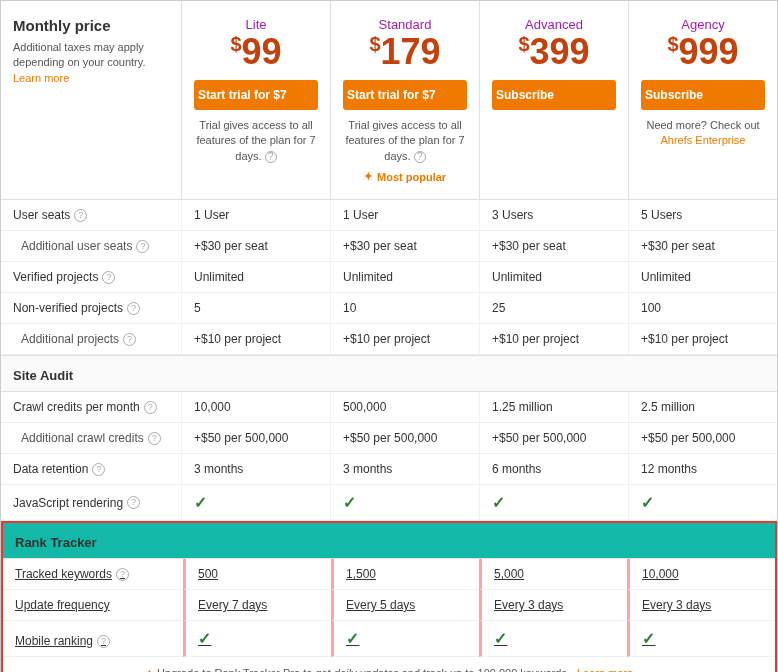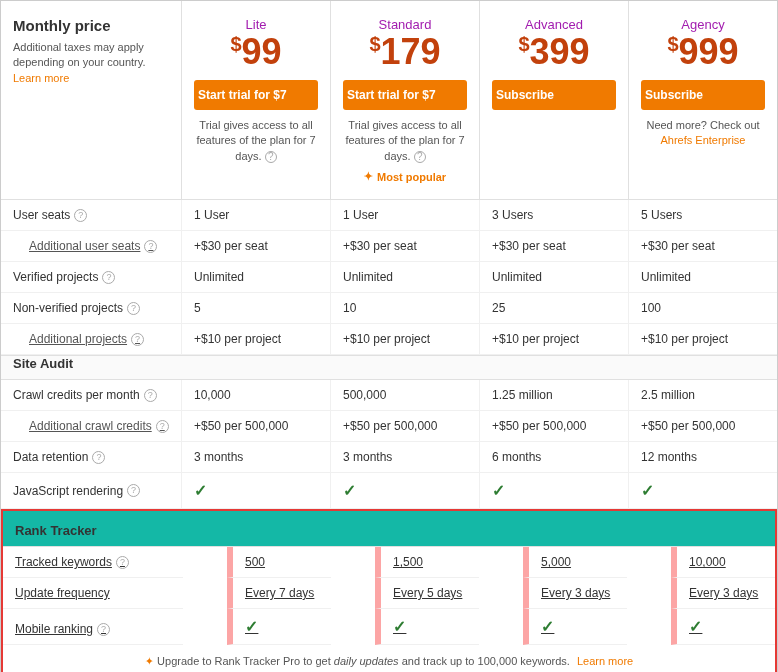--- a/index.html
+++ b/index.html
@@ -32,40 +32,40 @@
       text-align: left;
       margin-bottom: 8px;
     }
     
     .plan-note { font-size: 11px; color: #555; line-height: 1.4; margin-top: 4px; }
     .plan-note a { color: #f07a00; text-decoration: none; }
     
     .most-popular { color: #f07a00; font-size: 11px; font-weight: bold; display: flex; align-items: center; justify-content: center; gap: 4px; margin-top: 6px; }
     
     
-    .section-header { grid-column: 1 / -1; padding: 0 12px 8px 12px; border-top: 1px solid #e0e0e0; border-bottom: 1px solid #e0e0e0; background: #fafafa; }
+    .section-header { grid-column: 1 / -1; padding: 12px 12px 8px 12px; border-top: 1px solid #e0e0e0; border-bottom: 1px solid #e0e0e0; background: #fafafa; }
     .section-header h4 { font-size: 13px; font-weight: bold; }
     
     
     .data-row { display: contents; }
     .data-row > div { padding: 8px 12px; border-bottom: 1px solid #f0f0f0; display: flex; align-items: center; font-size: 12px; }
     .data-row > div:not(:first-child) { border-left: 1px solid #f0f0f0; justify-content: flex-start; }
     .row-label { color: #333; }
-    .row-label.sub { padding-left: 28px; color: #555; text-decoration: underline; }
+    .row-label.sub { padding-left: 20px; color: #555; }
     .info-icon { display: inline-block; width: 13px; height: 13px; border-radius: 50%; border: 1px solid #aaa; color: #aaa; font-size: 9px; text-align: center; line-height: 11px; margin-left: 4px; cursor: help; }
     .checkmark { color: #2e7d32; font-size: 16px; font-weight: bold; }
 
     
     .rank-wrapper { grid-column: 1 / -1; border: 2px solid #e53935; }
     .rank-grid { display: grid; grid-template-columns: 180px 1fr 1fr 1fr 1fr; }
     .rank-section-header { grid-column: 1 / -1; padding: 12px 12px 8px 12px; background: #14b8a6; border-bottom: 1px solid #e0e0e0; }
     .rank-section-header h4 { font-size: 13px; font-weight: bold; }
     .rank-data-row { display: contents; }
     .rank-data-row > div { padding: 8px 12px; border-bottom: 1px solid #f0f0f0; display: flex; align-items: flex-end; font-size: 12px; text-decoration: underline; }
-    .rank-data-row > div:not(:first-child) { border-left: 6px solid #fca5a5; margin-left: 44px; }
+    .rank-data-row > div:not(:first-child) { border-left: 3px solid #fca5a5; }
     .rank-upgrade { grid-column: 1 / -1; padding: 10px 12px; text-align: center; font-size: 11px; color: #555; background: #fff; }
     .rank-upgrade a { color: #f07a00; text-decoration: none; }
   </style>
 </head>
 <body>
 
 <div class="container">
   <div class="pricing-grid">
 
     <div class="header-label">

